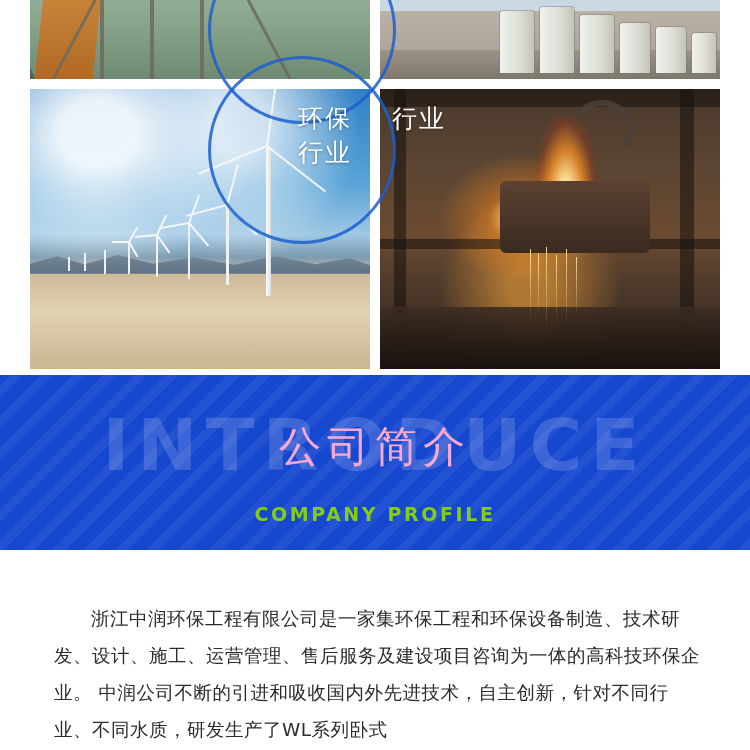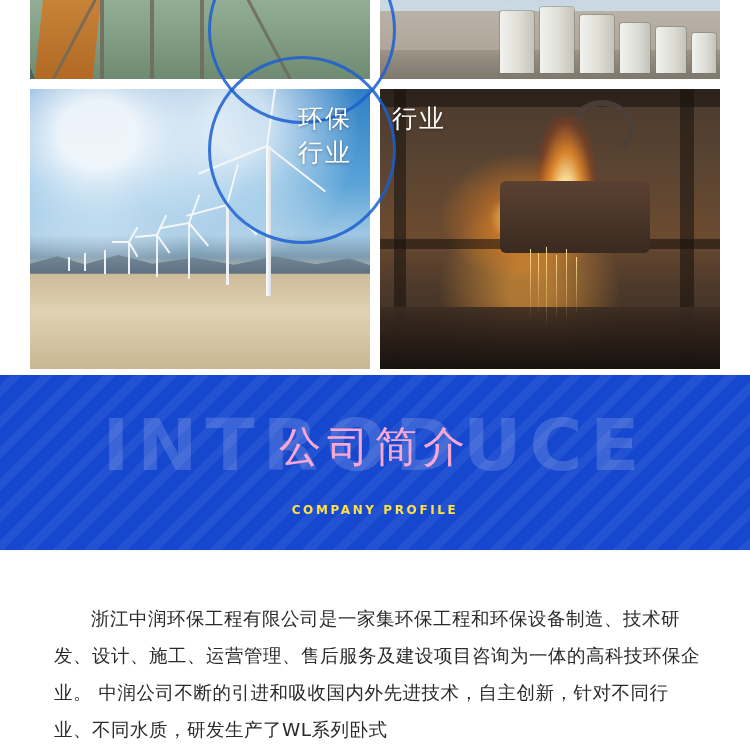--- a/index.html
+++ b/index.html
@@ -196,23 +196,23 @@
     font-size: 42px;
     font-weight: normal;
     letter-spacing: 6px;
     color: #f9a8d4;
   }
   .banner-sub {
     position: absolute;
     left: 0; right: 0;
     top: 128px;
     text-align: center;
-    font-size: 12px;
+    font-size: 19px;
     letter-spacing: 2.6px;
-    color: #fde047;
+    color: #84cc16;
     font-weight: 600;
   }
 
   
   .profile-text {
     position: absolute;
     left: 54px;
     top: 600px;
     width: 648px;
     font-size: 18.5px;

